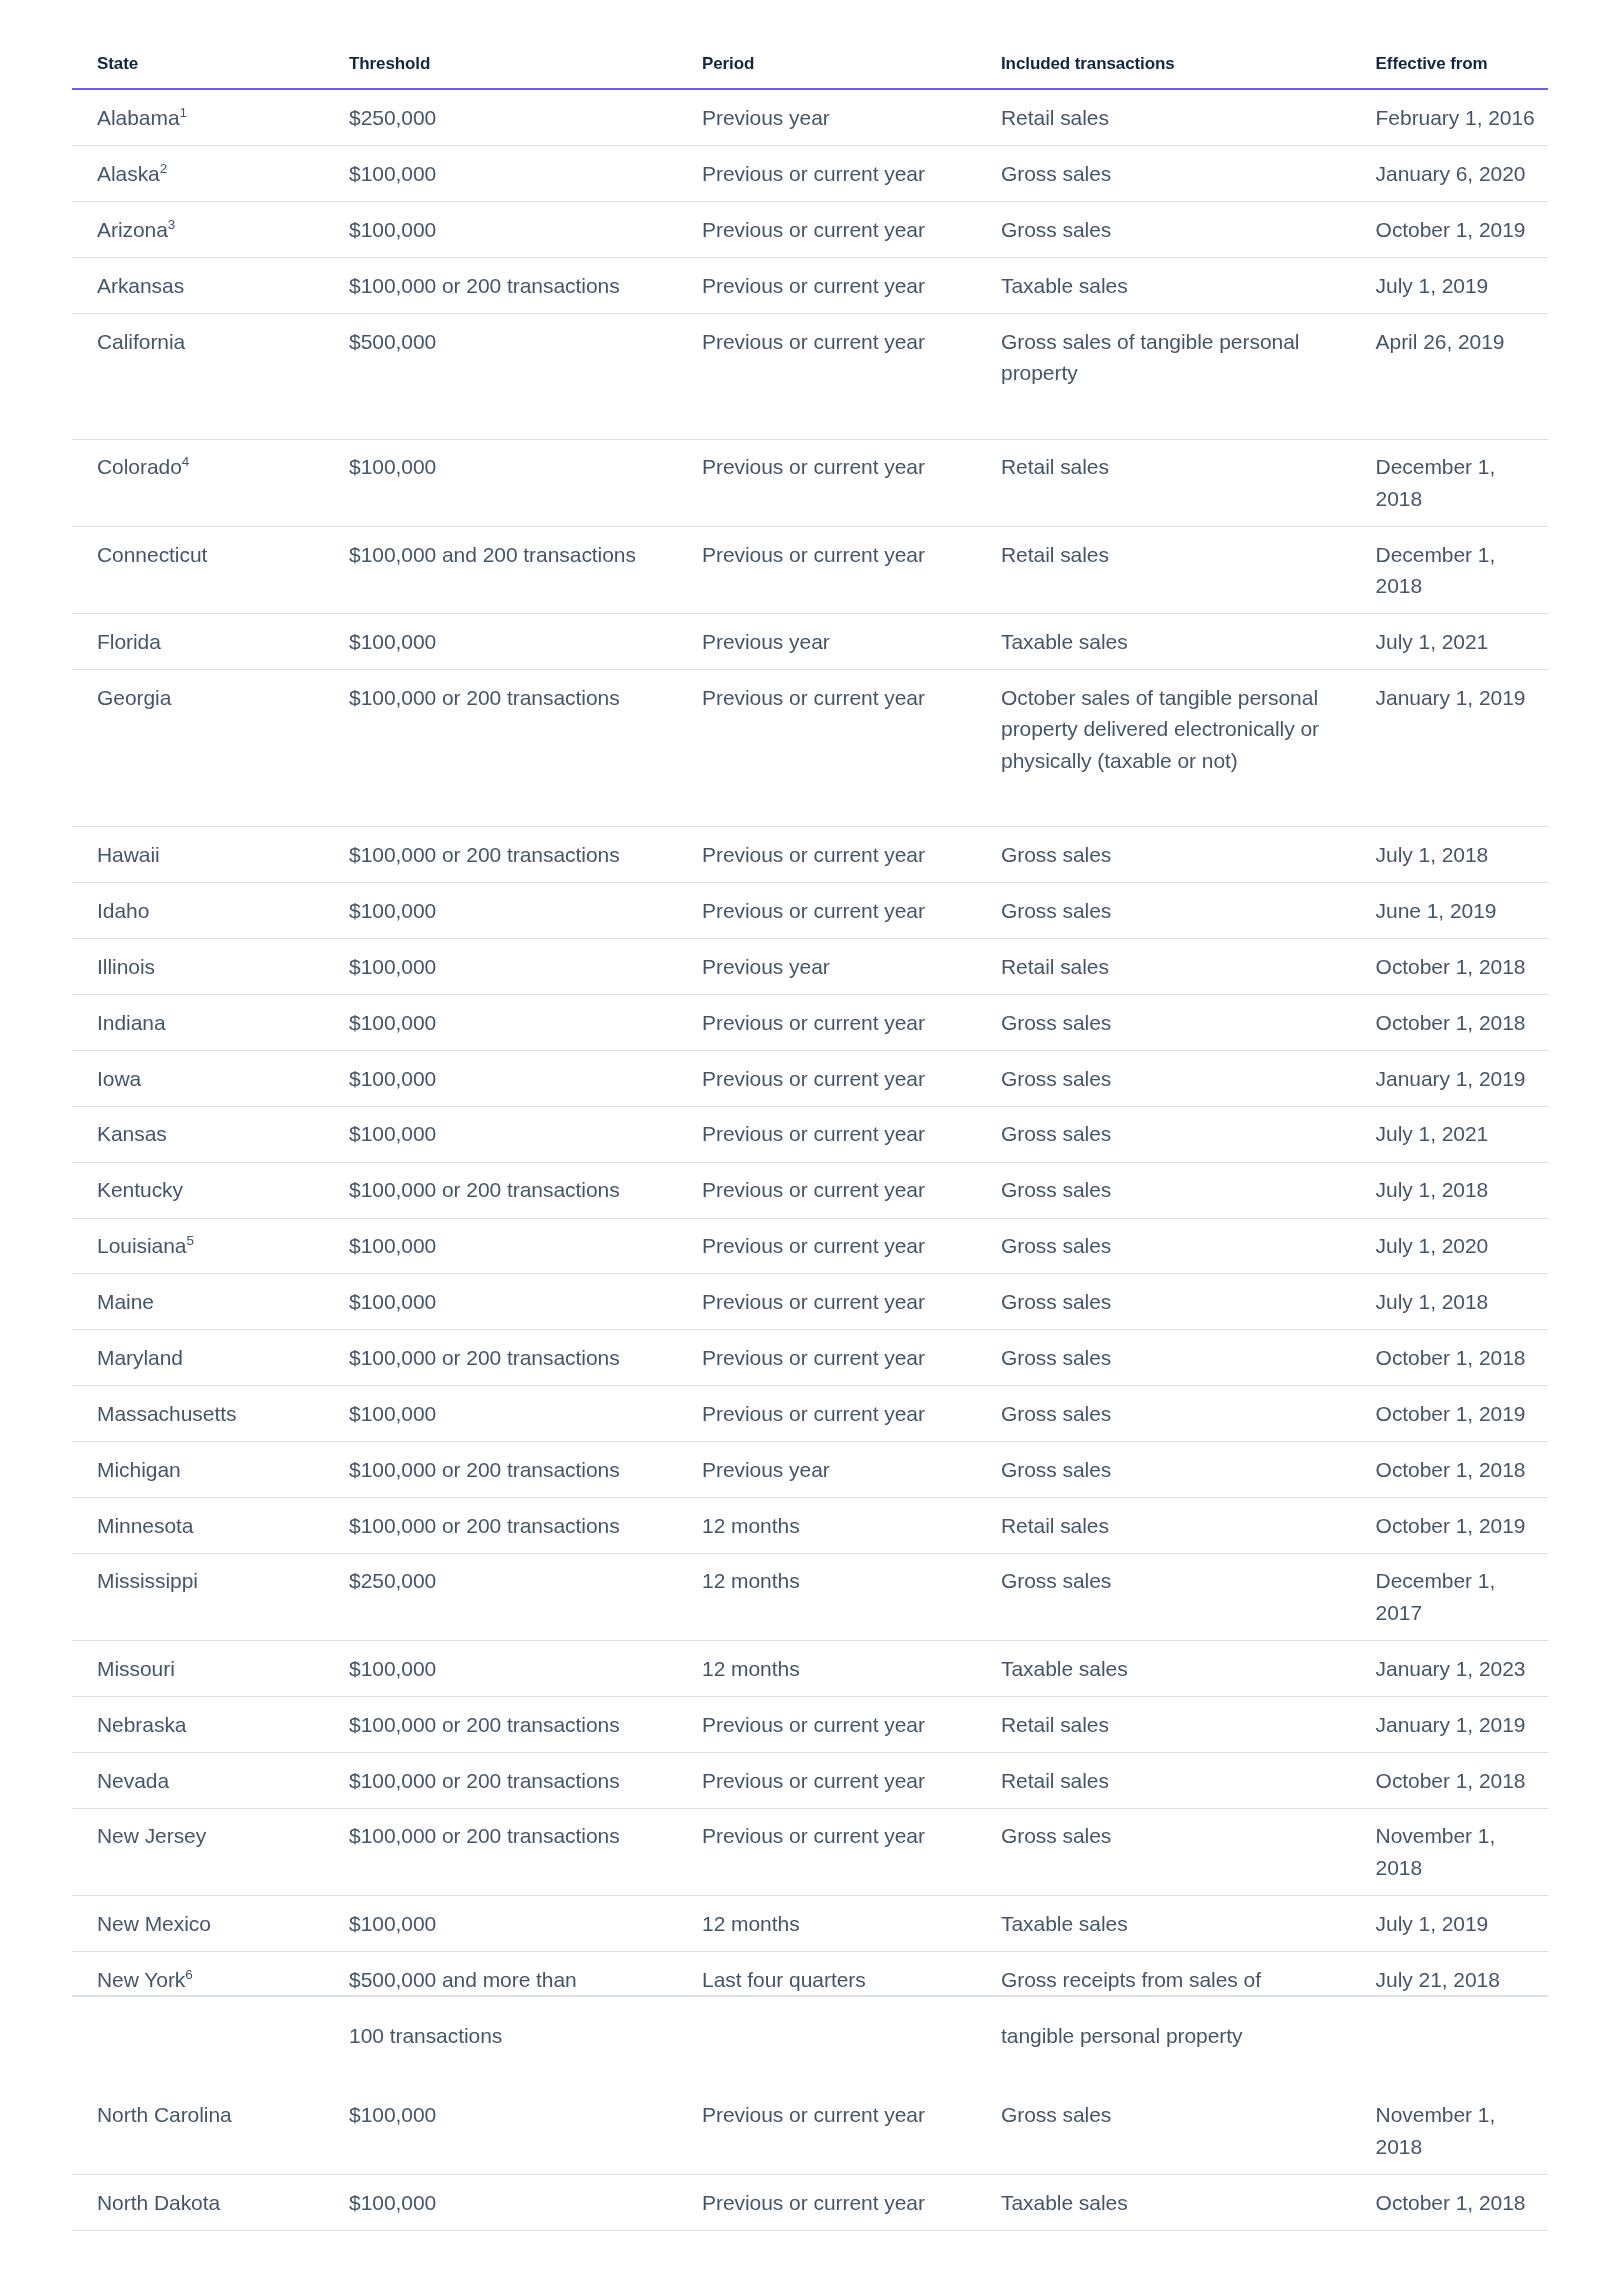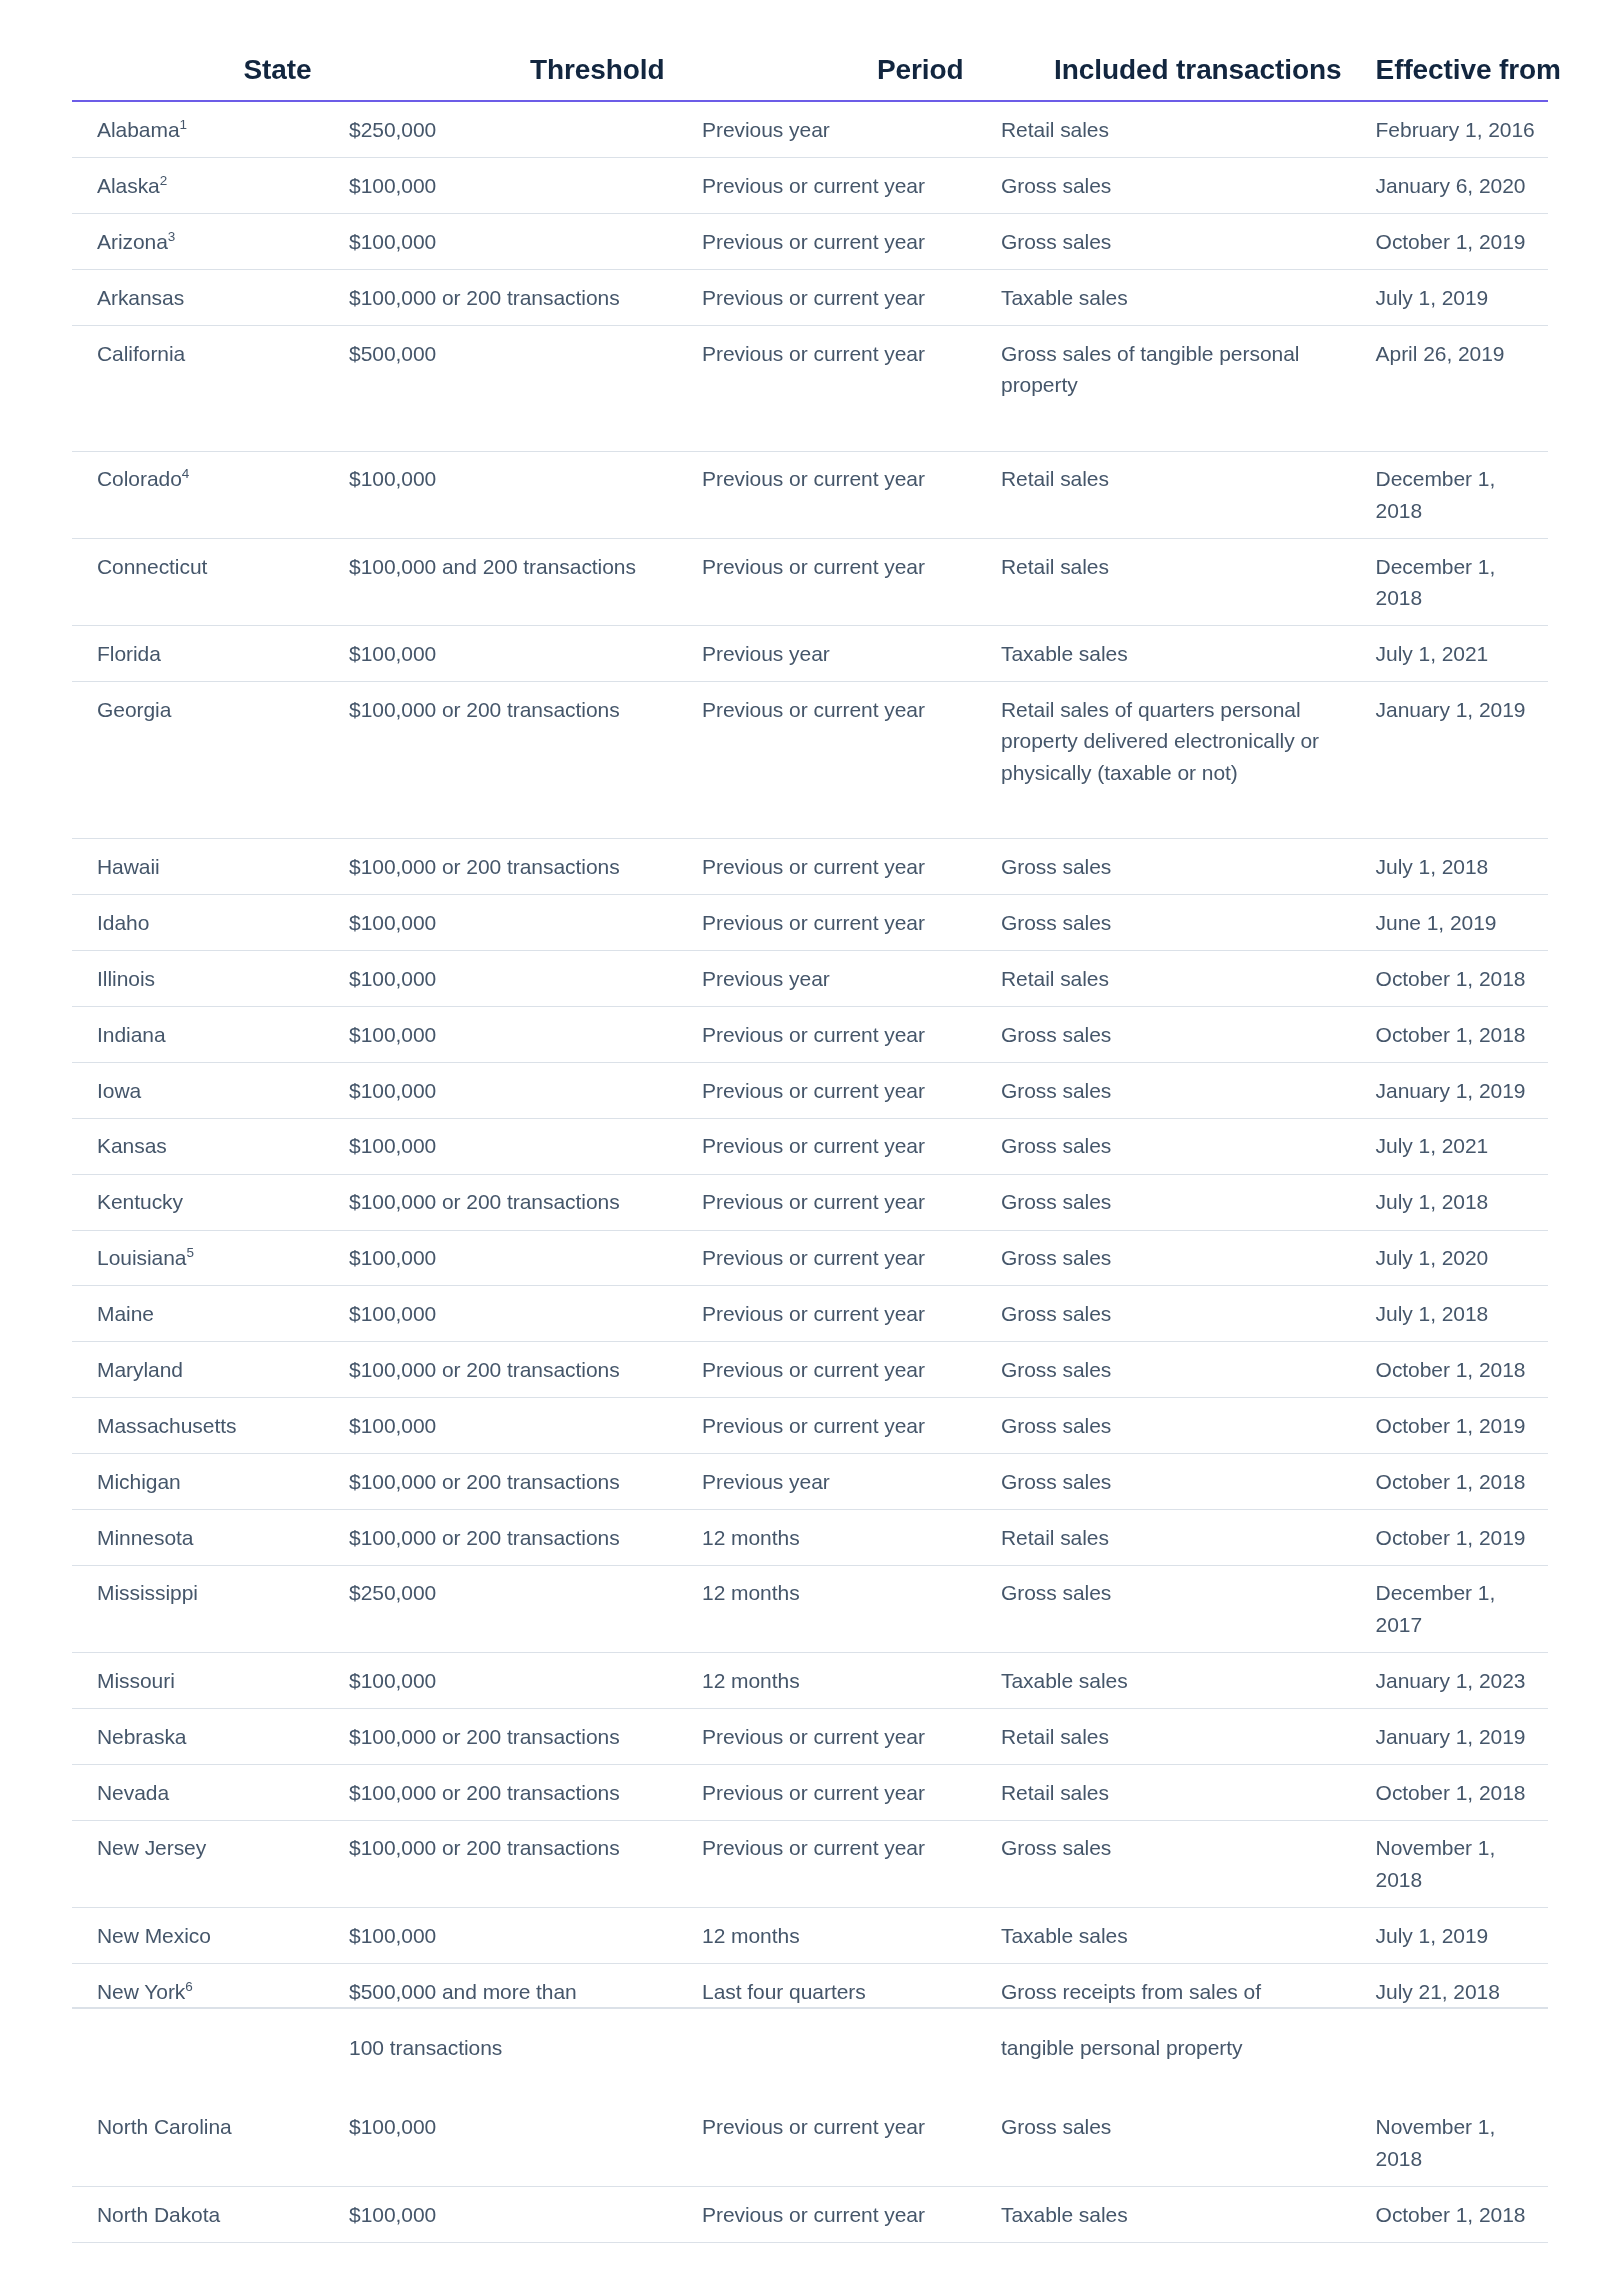--- a/index.html
+++ b/index.html
@@ -30,23 +30,23 @@
   }
 
   
   col.c-state    { width: 252px; }
   col.c-thresh   { width: 353px; }
   col.c-period   { width: 299px; }
   col.c-incl     { width: 378px; }
   col.c-eff      { width: 194px; }
 
   thead th {
-    text-align: right;
+    text-align: left;
     vertical-align: bottom;
-    font-size: 28px;
+    font-size: 17px;
     font-weight: bold;
     color: #12263f;
     letter-spacing: -0.1px;
     padding: 0 12.6px 14.4px 25px;
     border-bottom: 2.7px solid #6c5ce7;
     white-space: nowrap;
   }
   thead th.c-eff-h { padding-left: 21.6px; }
 
   tbody td {
@@ -176,21 +176,21 @@
           <td>Florida</td>
           <td>$100,000</td>
           <td>Previous year</td>
           <td>Taxable sales</td>
           <td class="c-eff-d">July 1, 2021</td>
         </tr>
         <tr class="tall-3">
           <td>Georgia</td>
           <td>$100,000 or 200 transactions</td>
           <td>Previous or current year</td>
-          <td>Retail sales of quarters personal property delivered electronically or physically (taxable or not)</td>
+          <td>October sales of tangible personal property delivered electronically or physically (taxable or not)</td>
           <td class="c-eff-d">January 1, 2019</td>
         </tr>
         <tr>
           <td>Hawaii</td>
           <td>$100,000 or 200 transactions</td>
           <td>Previous or current year</td>
           <td>Gross sales</td>
           <td class="c-eff-d">July 1, 2018</td>
         </tr>
         <tr>

